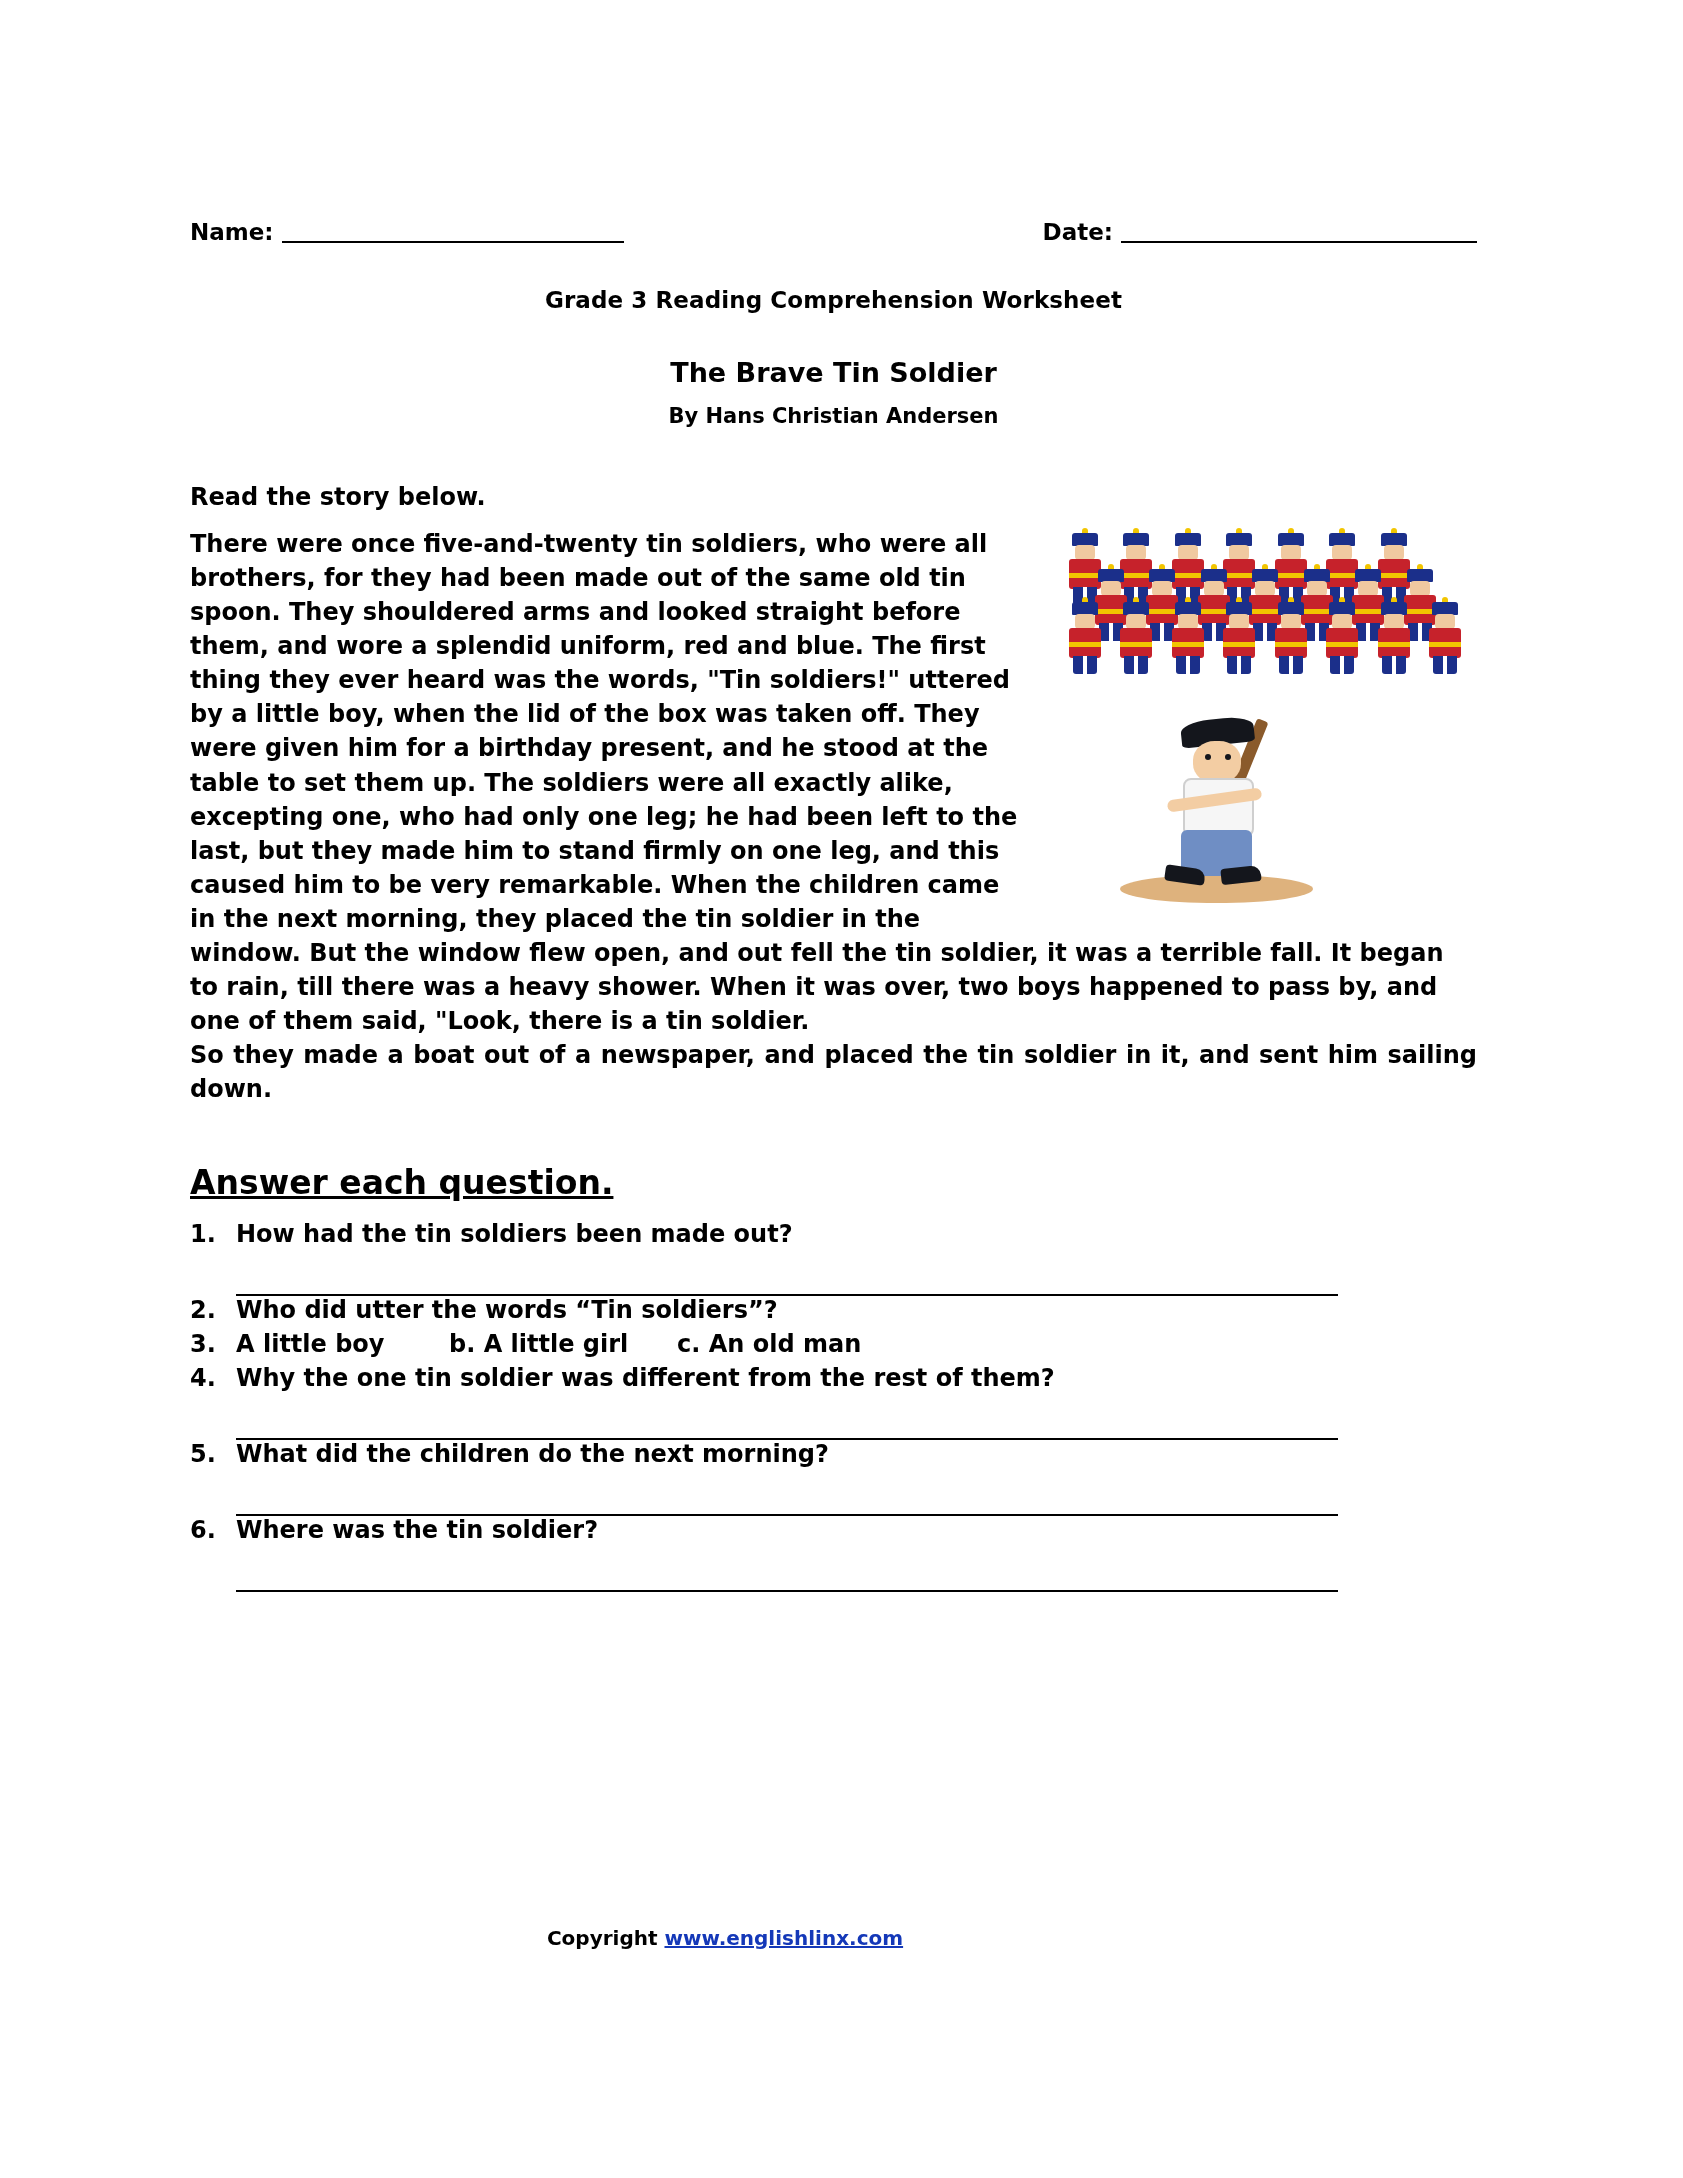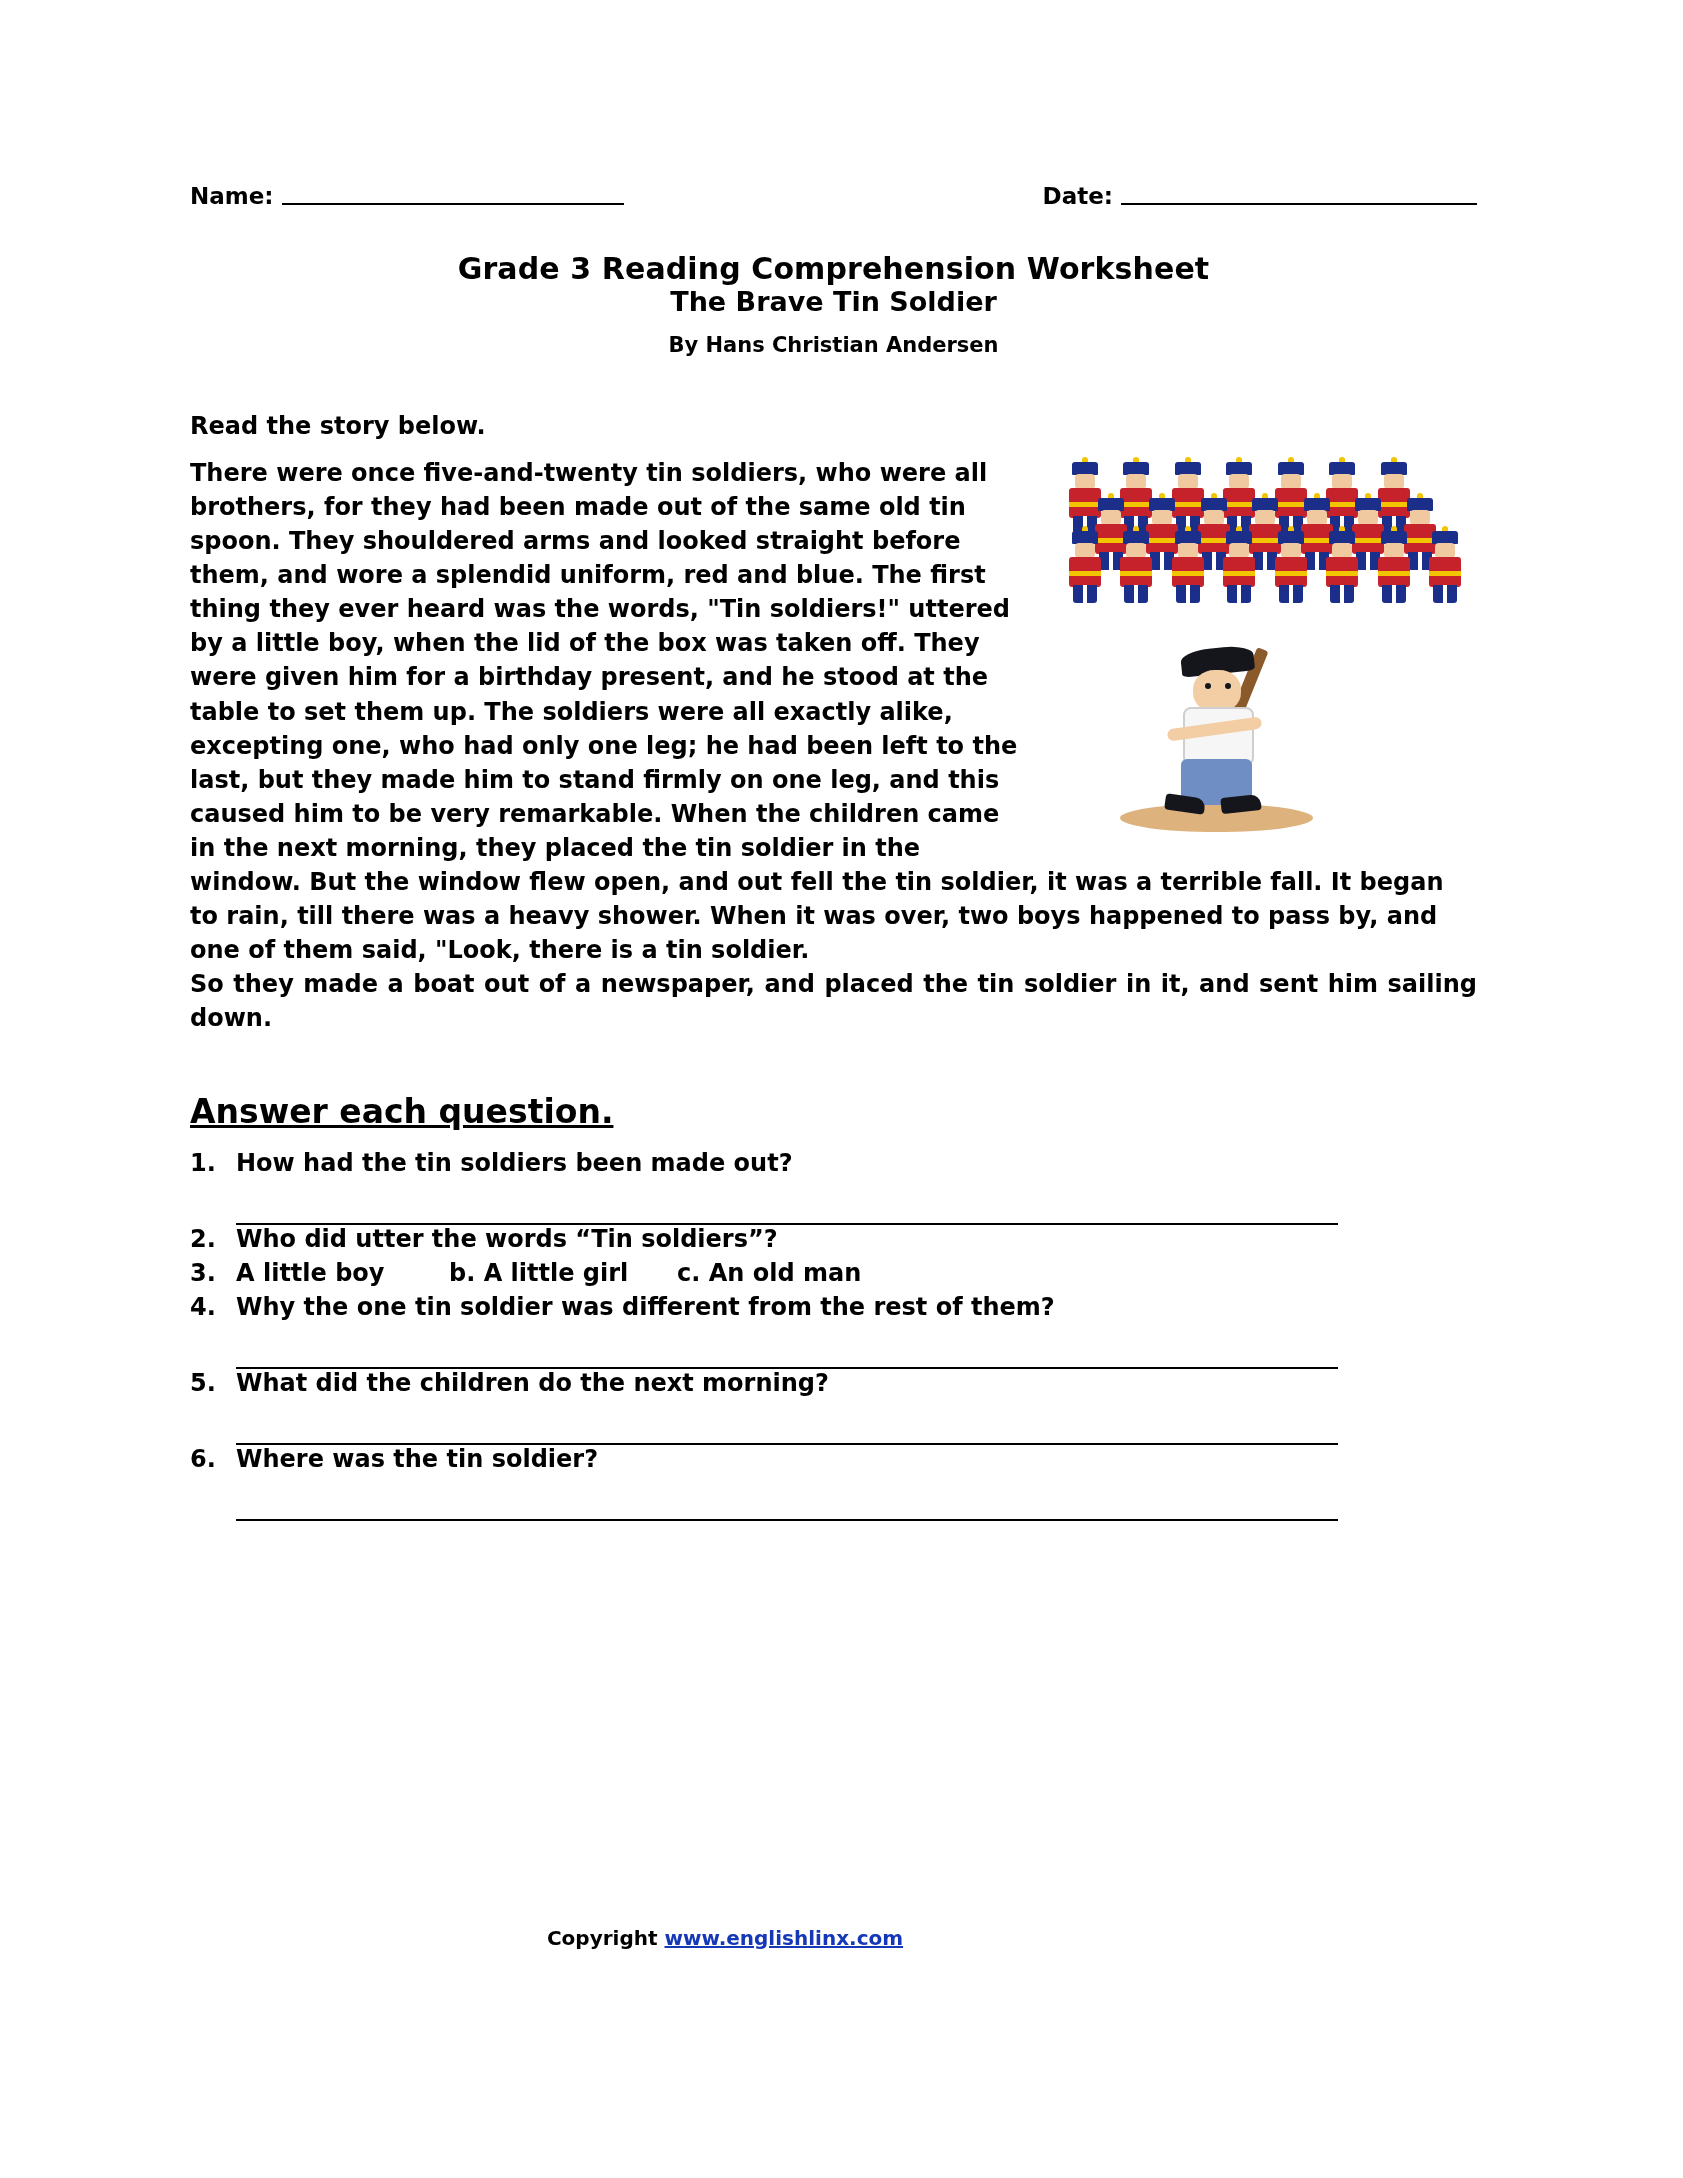--- a/index.html
+++ b/index.html
@@ -33,39 +33,41 @@
   .namedate {
     display: flex;
     justify-content: space-between;
     align-items: flex-end;
     font-weight: bold;
     font-size: 23px;
     margin-bottom: 42px;
   }
   .nd-group {
     display: flex;
-    align-items: flex-start;
+    align-items: center;
     white-space: nowrap;
+    margin-top: 36px;
   }
   .nd-label { font-weight: bold; }
   .nd-line {
     display: inline-block;
     border-bottom: 2px solid #000;
     height: 20px;
     margin-left: 8px;
   }
   .nd-line.name { width: 342px; }
   .nd-line.date { width: 356px; }
 
   
   .worksheet-title {
     text-align: center;
     font-weight: bold;
-    font-size: 30px;
+    font-size: 23px;
     letter-spacing: 0.1px;
+    margin-bottom: 44px;
   }
   .story-title {
     text-align: center;
     font-weight: bold;
     font-size: 27px;
     margin-bottom: 16px;
   }
   .author {
     text-align: center;
     font-weight: bold;

